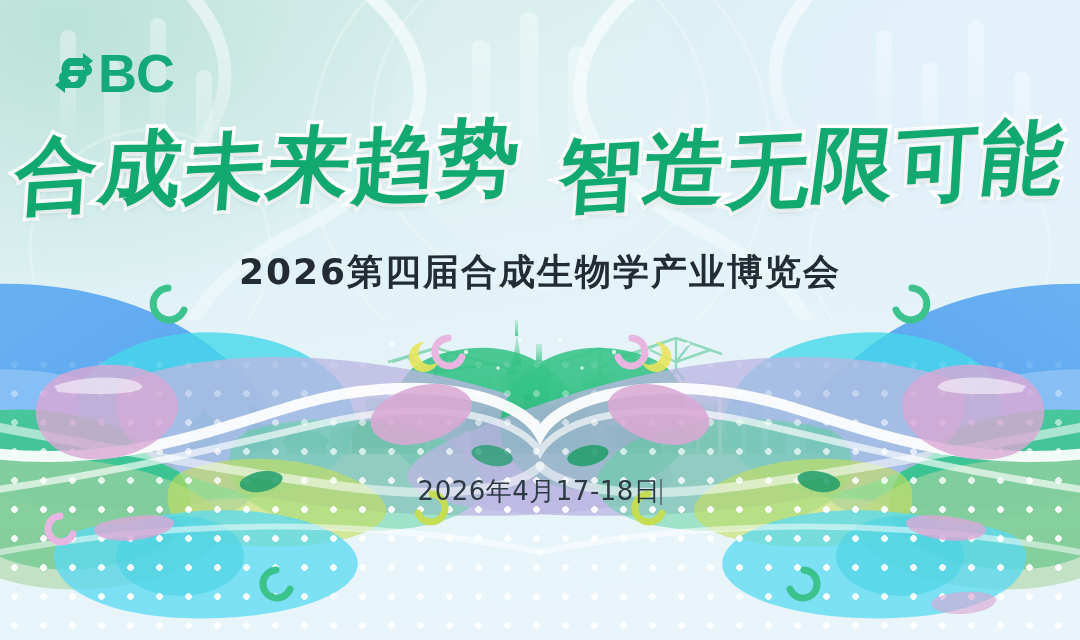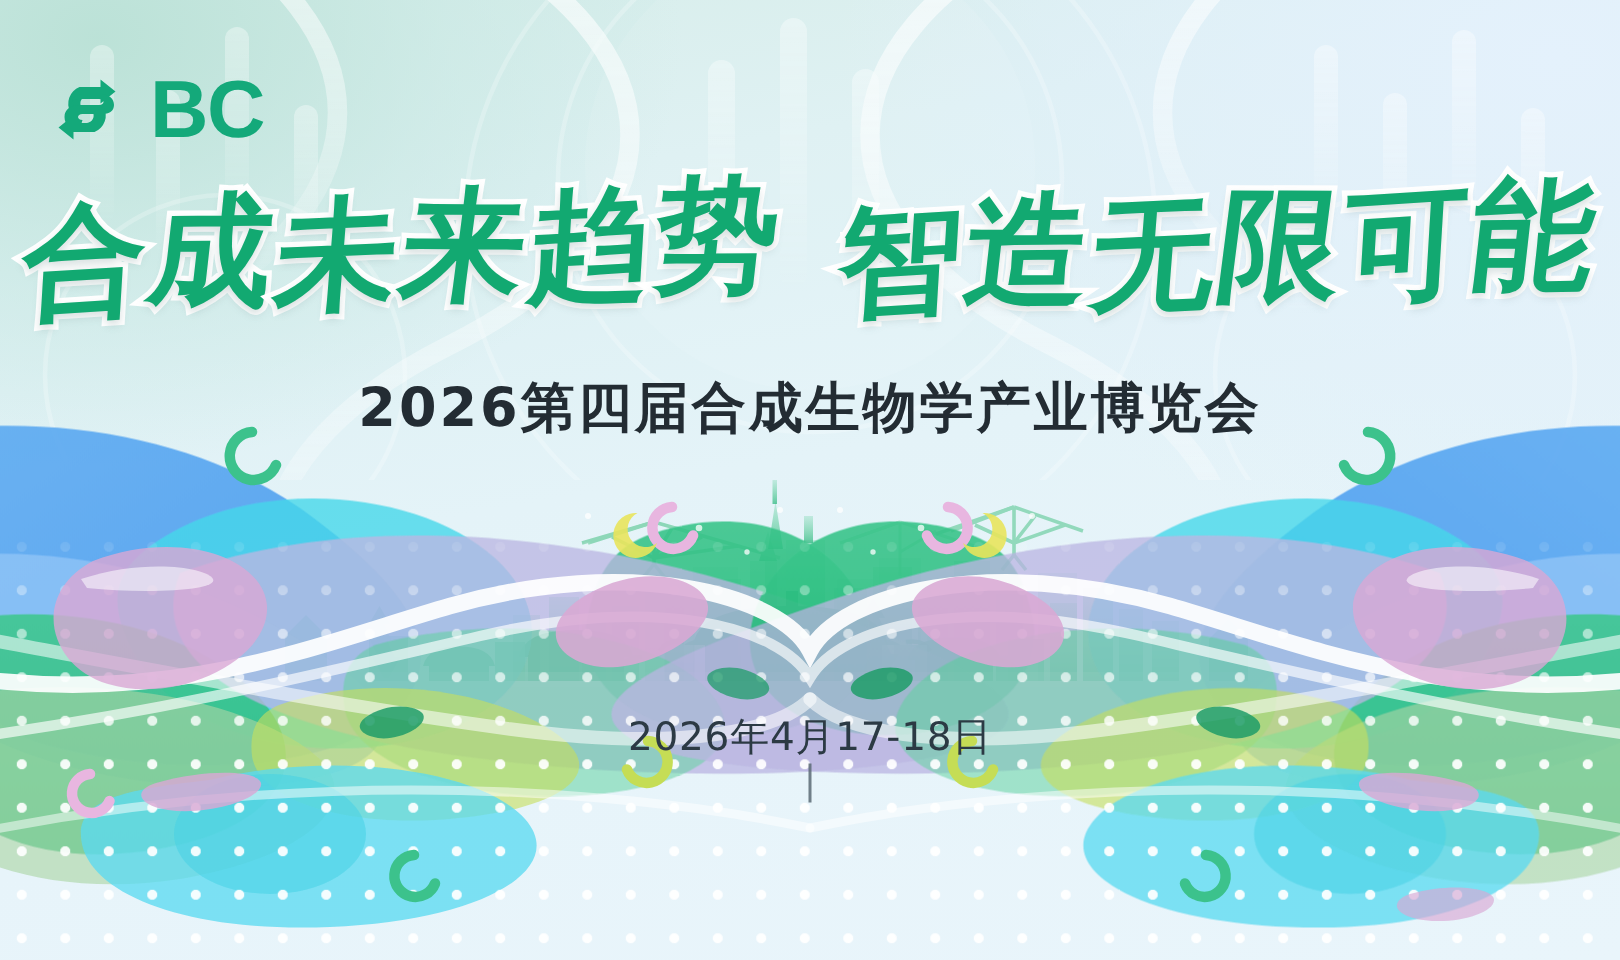--- a/index.html
+++ b/index.html
@@ -20,21 +20,21 @@
     background-image:radial-gradient(rgba(255,255,255,.92) 3.1px, rgba(255,255,255,0) 3.6px);
     background-size:29px 29px; background-position:0 0;
     -webkit-mask-image:linear-gradient(to bottom, rgba(0,0,0,0) 0%, rgba(0,0,0,.55) 22%, rgba(0,0,0,1) 55%, rgba(0,0,0,1) 100%);
             mask-image:linear-gradient(to bottom, rgba(0,0,0,0) 0%, rgba(0,0,0,.55) 22%, rgba(0,0,0,1) 55%, rgba(0,0,0,1) 100%);
   }
 
   .layer { position:absolute; inset:0; width:1080px; height:640px; }
   .layer svg { display:block; width:1080px; height:640px; }
 
   
-  .logo { position:absolute; left:36px; top:46px; display:flex; align-items:center; gap:20px; }
+  .logo { position:absolute; left:52px; top:46px; display:flex; align-items:center; gap:2px; }
   .logo-mark { width:44px; height:50px; }
   .logo-text { font-size:54px; font-weight:700; color:#14a97a; letter-spacing:-1px;
                line-height:1; font-family:"Liberation Sans",sans-serif; }
 
   
   .headline {
     position:absolute; left:0; right:0; top:126px; text-align:center;
     white-space:nowrap; line-height:1;
   }
   .headline .seg {
@@ -59,21 +59,21 @@
     position:absolute; left:0; right:0; top:248px; text-align:center;
     font-size:36px; font-weight:700; color:#232c33; letter-spacing:2px;
     font-family:"DejaVu Sans","Liberation Sans",sans-serif;
   }
 
   
   .footer-line {
     position:absolute; left:0; right:0; top:474px; text-align:center;
     font-size:26px; color:#2c3a44; letter-spacing:.5px;
     font-family:"DejaVu Sans","Liberation Sans",sans-serif;
-    display:flex; align-items:center; justify-content:center; flex-direction:column;
+    display:flex; align-items:center; justify-content:center; 
   }
   .footer-line .bar { display:inline-block; width:2px; height:26px; background:#5b6a74; opacity:.85; }
 </style>
 </head>
 <body>
 
 <div class="poster">
 
   <div class="layer">
     <svg viewBox="0 0 1080 640" preserveAspectRatio="none">

